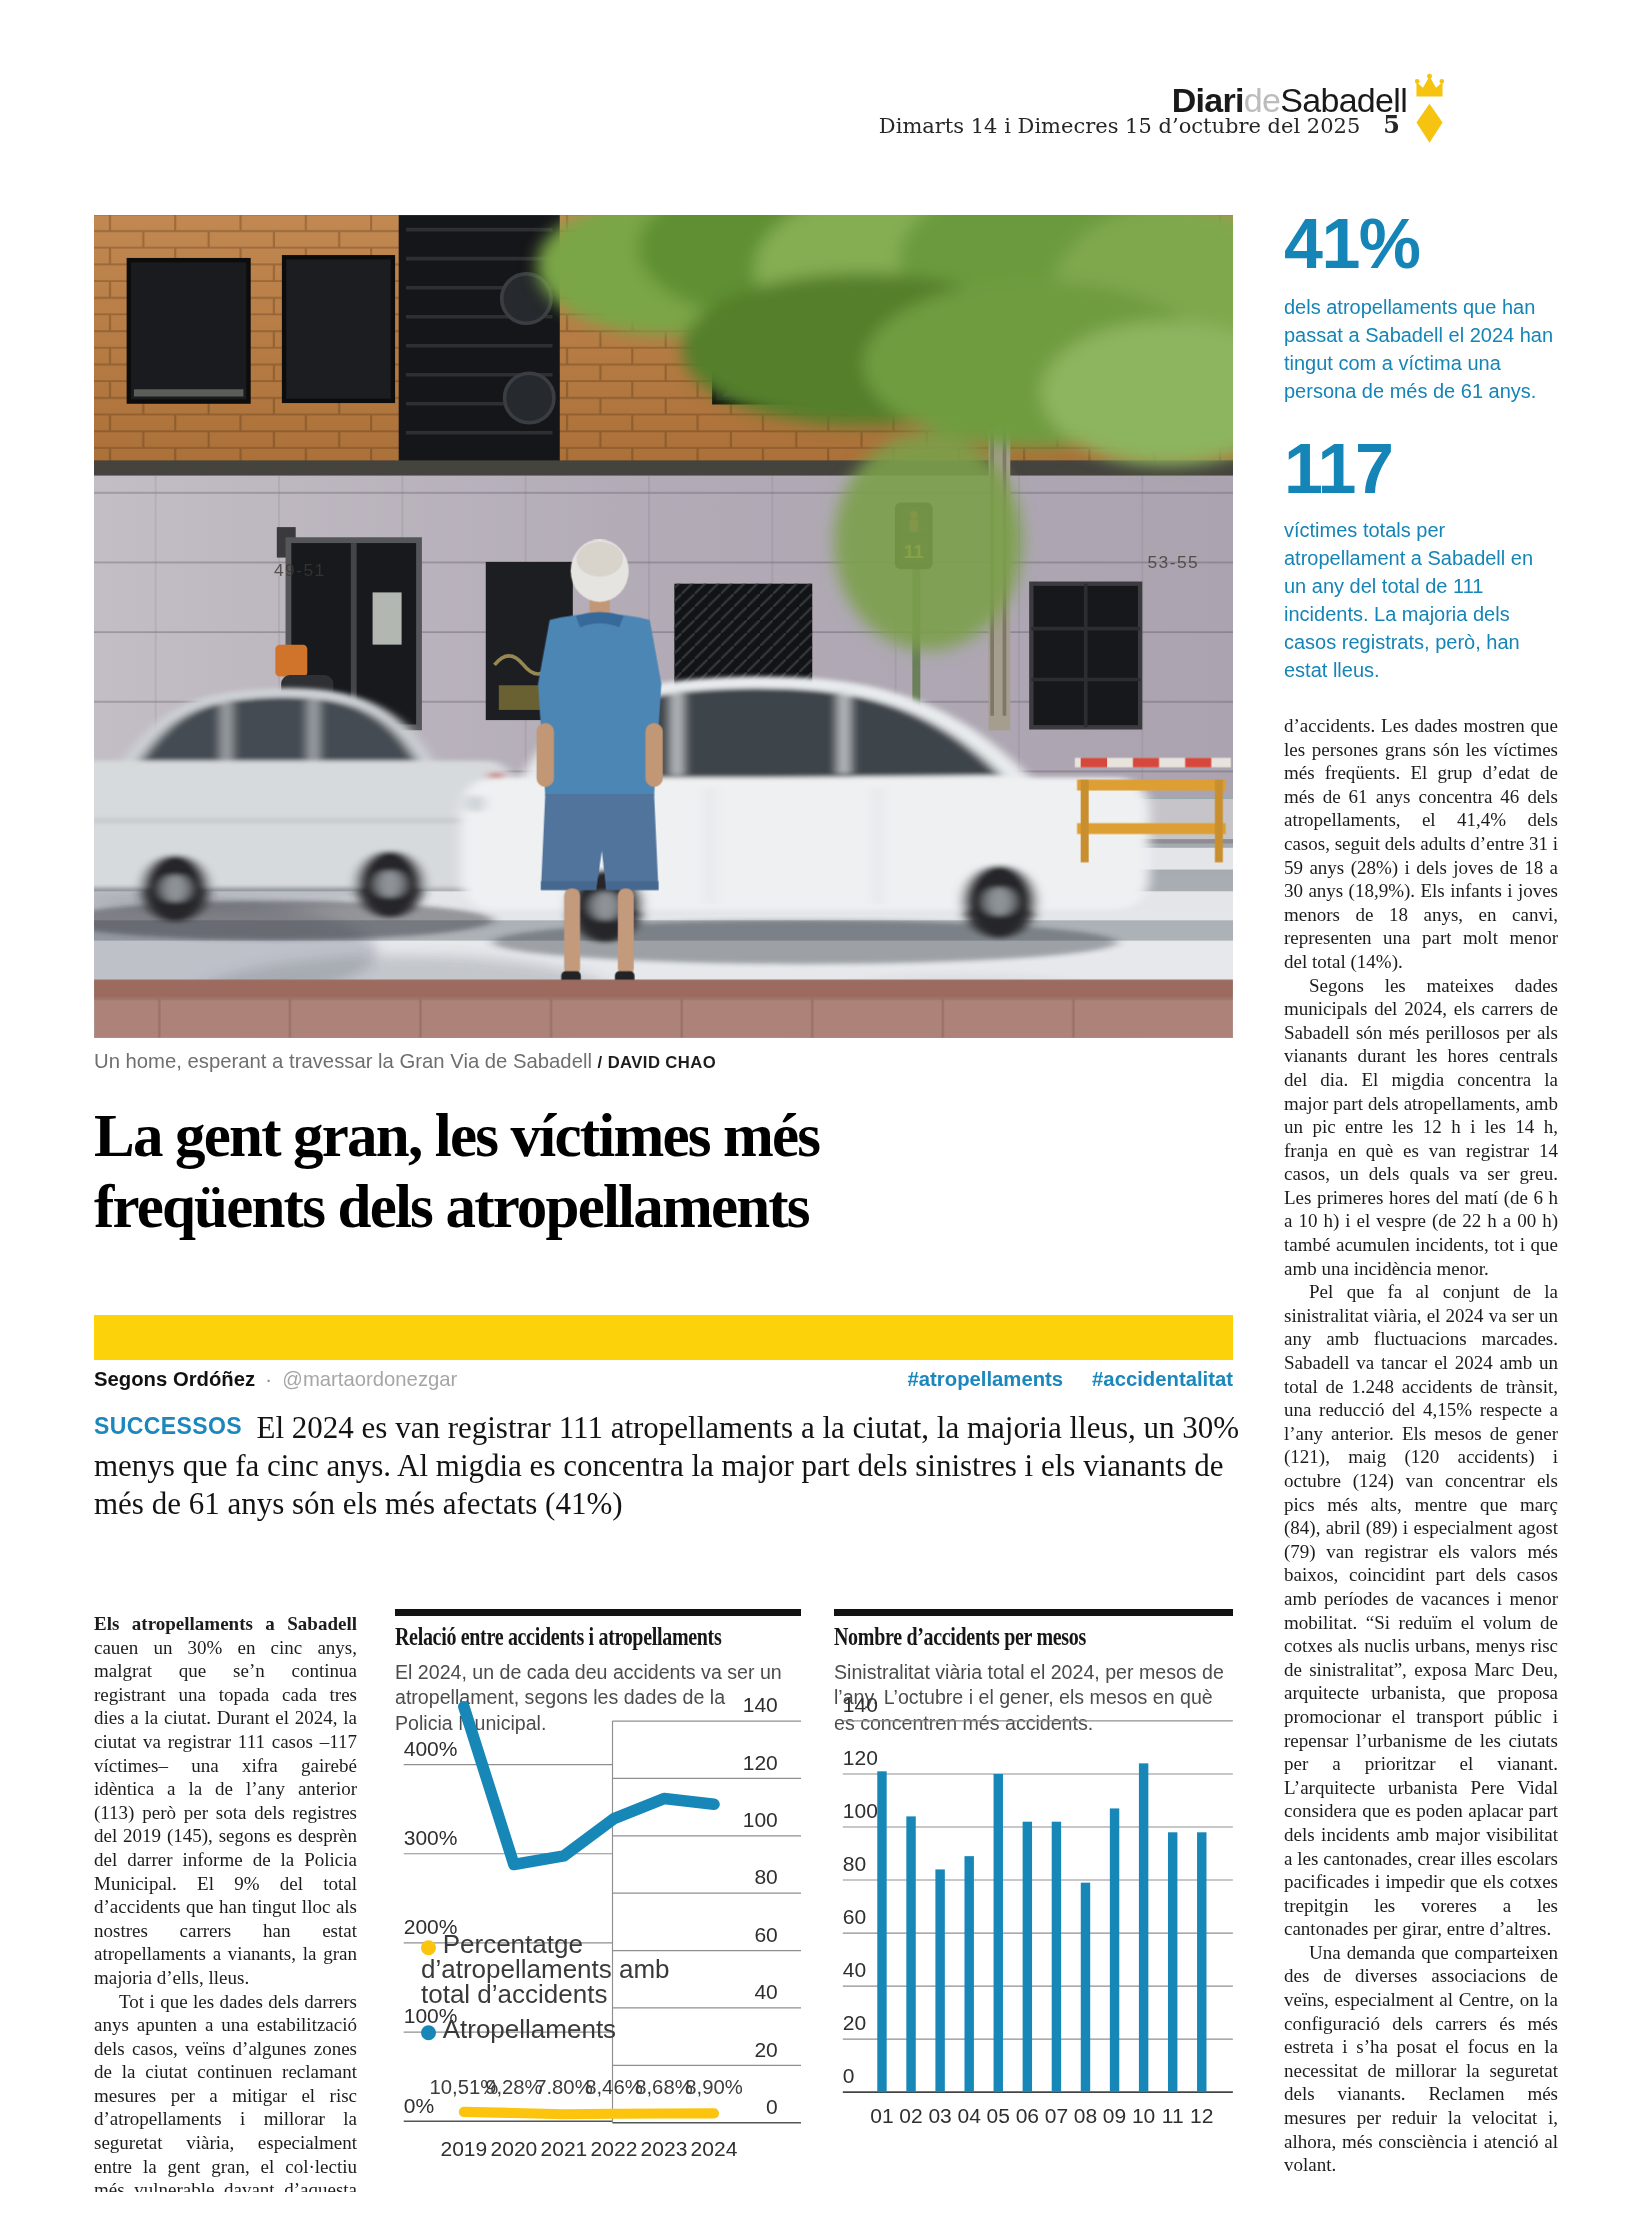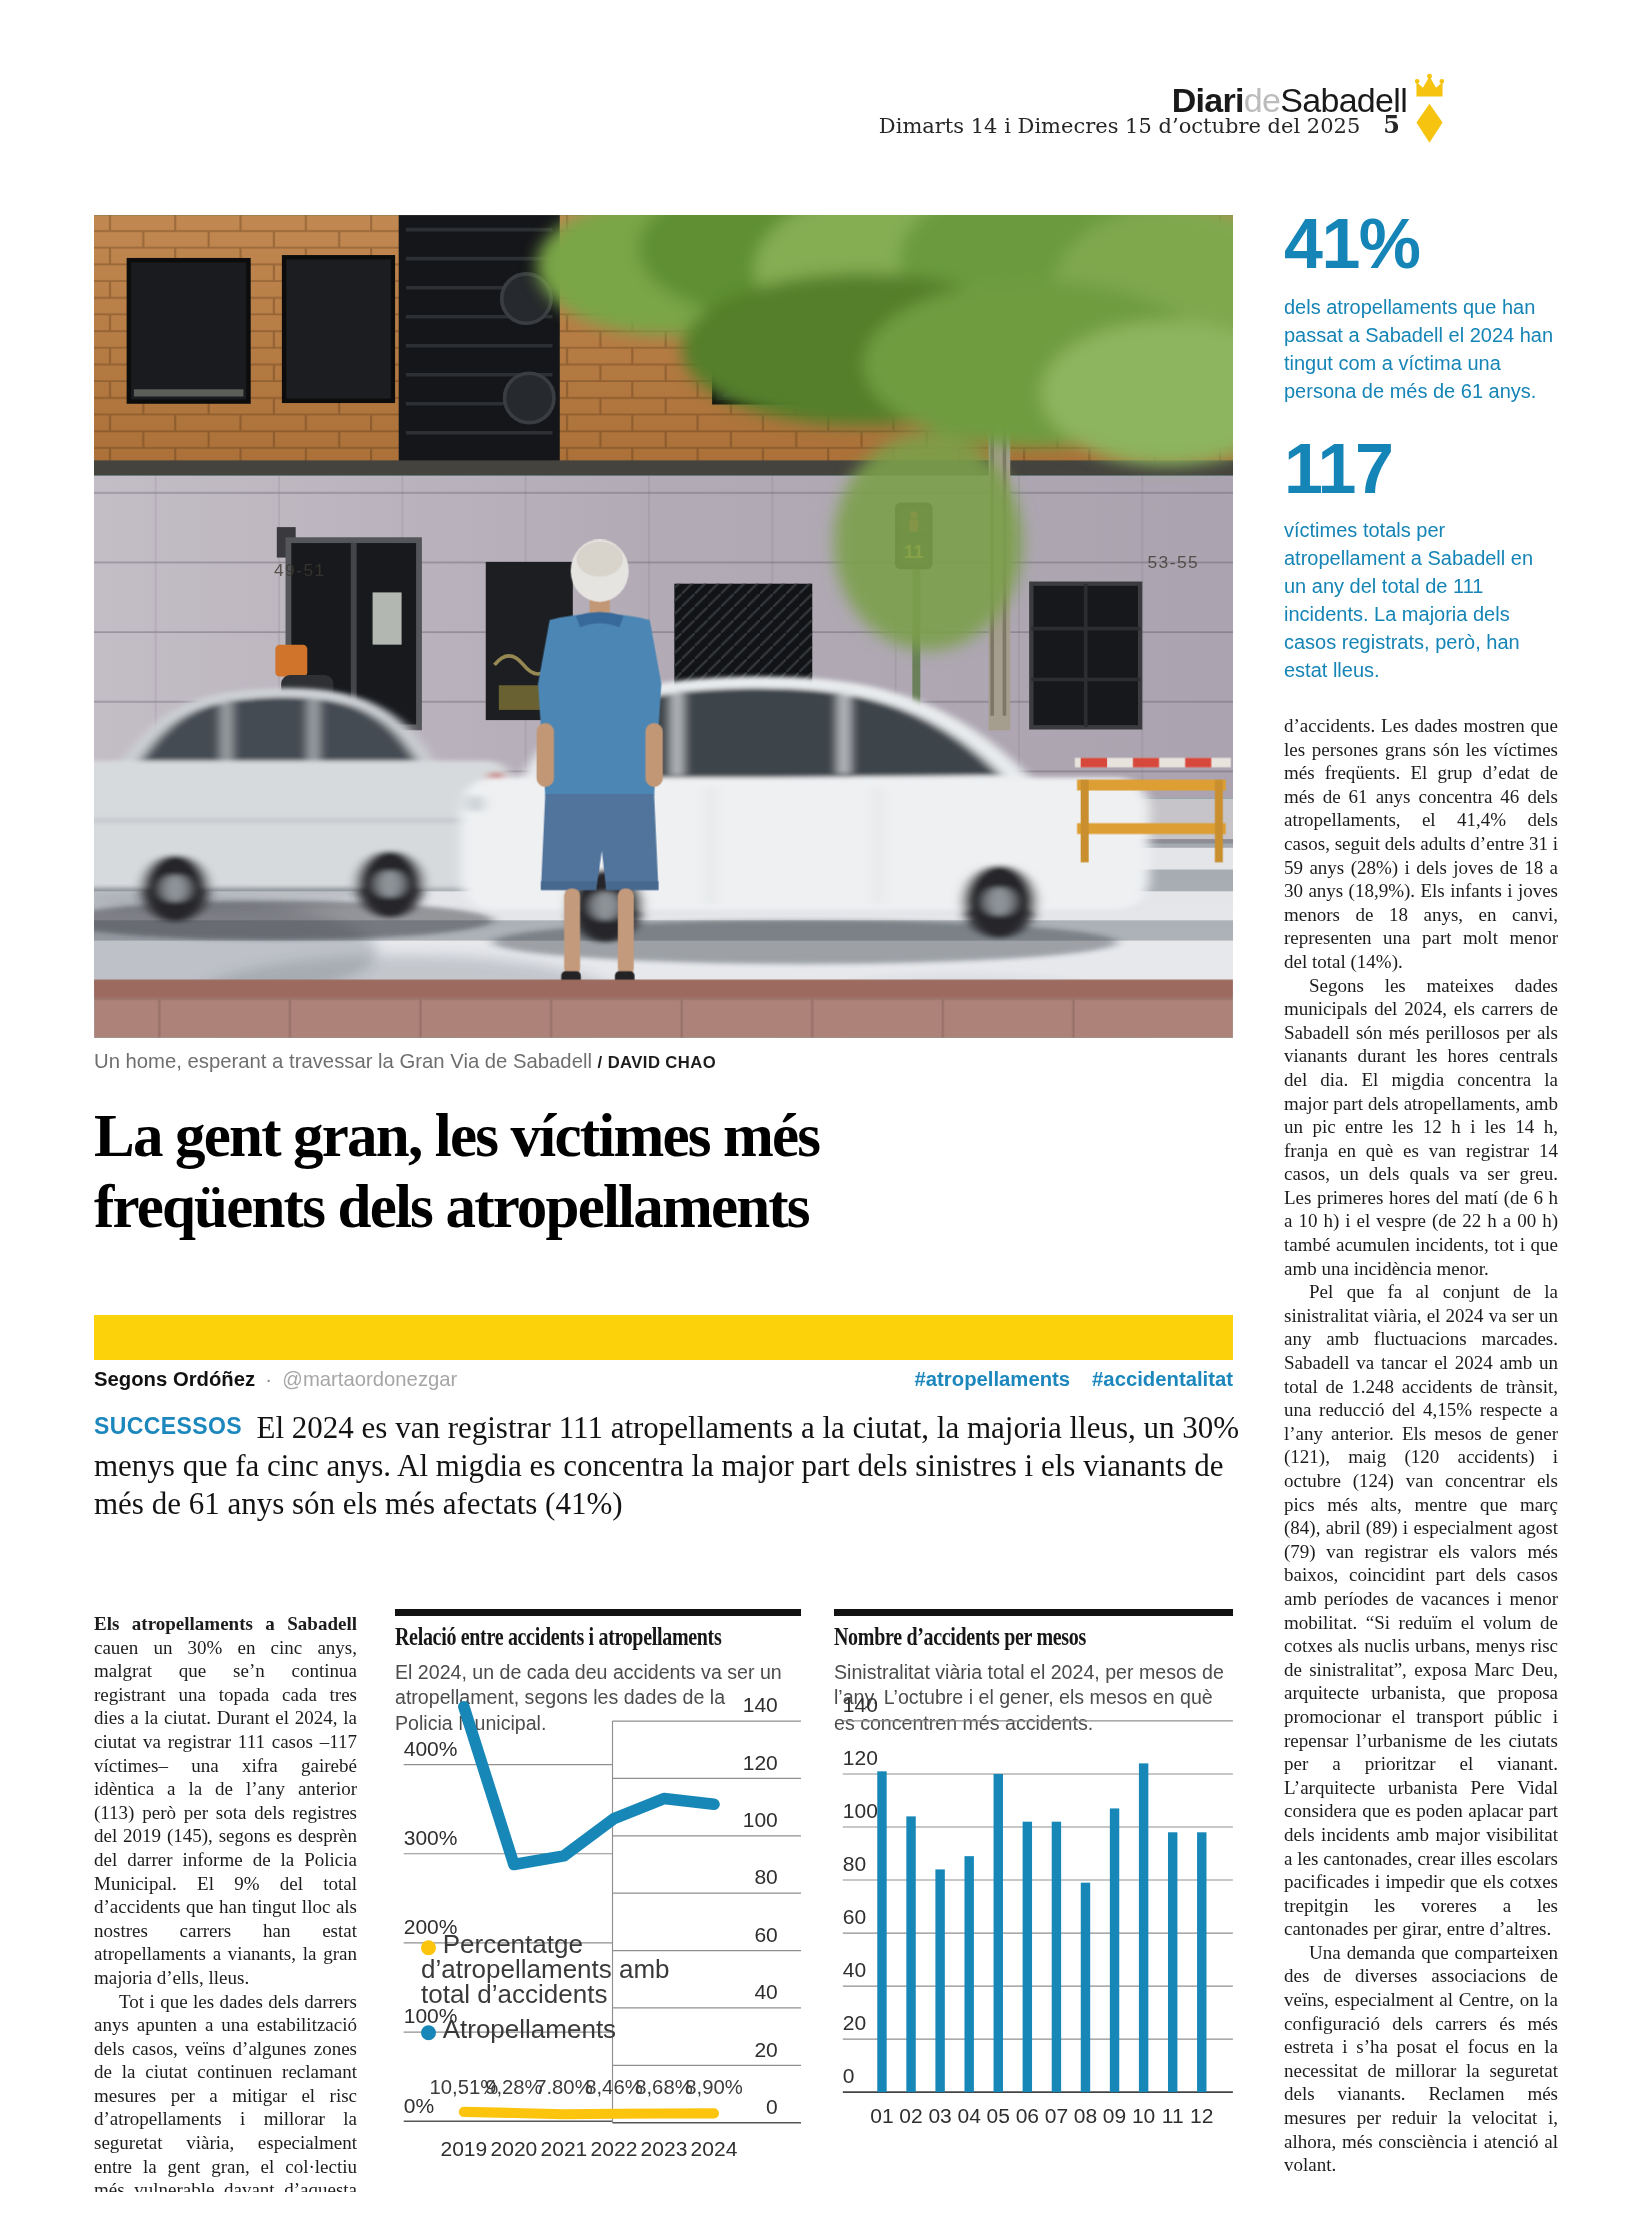--- a/index.html
+++ b/index.html
@@ -24,21 +24,21 @@
 
   
   .headline{top:1097px;left:90px;width:1161px;margin:4px;font-family:"Liberation Serif",serif;
             font-weight:700;font-size:61px;line-height:1.16;letter-spacing:-1.8px;color:#000000;}
   .yellowbar{top:1315px;left:94px;width:1139px;height:45px;background:#fcd30b;}
   .byline-row{top:1368px;left:94px;width:1139px;display:flex;justify-content:space-between;align-items:baseline;}
   .byline{font-size:20.3px;}
   .byline b{color:#111;}
   .byline .sep{color:#8a8a8a;margin:0 10.2px;}
   .byline .handle{color:#a6a6a6;}
-  .hashtags{font-size:20.3px;font-weight:700;color:#1b87bd;display:flex;gap:22px;}
+  .hashtags{font-size:20.3px;font-weight:700;color:#1b87bd;display:flex;gap:29px;}
   .lead{top:1409px;left:94px;width:1153px;margin:0;font-family:"Liberation Serif",serif;
         font-size:31px;line-height:1.225;color:#131313;}
   .kicker{display:inline-block;font-family:"Liberation Sans",sans-serif;font-weight:700;font-size:23px;
           color:#1b87bd;letter-spacing:0.4px;margin-right:14.5px;transform:translateY(-3.6px);}
 
   
   .bodycol{font-family:"Liberation Serif",serif;font-size:19px;line-height:23.6px;text-align:justify;color:#1c1c1c;}
   .bodycol p{margin:0;}
   .bodycol p.ind{text-indent:25px;}
   .leftcol{top:1612px;left:94px;width:263px;height:580px;overflow:hidden;}

